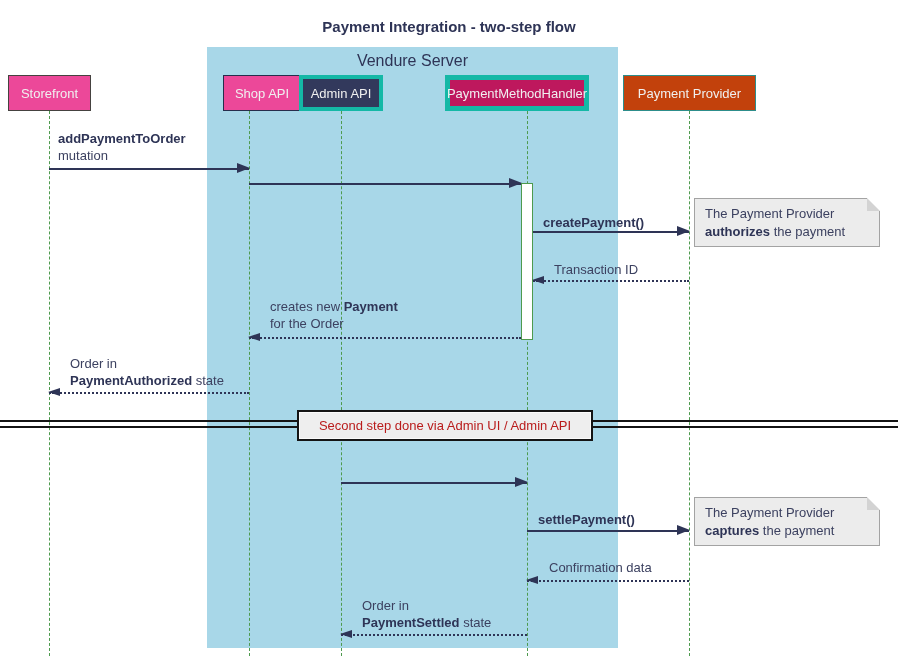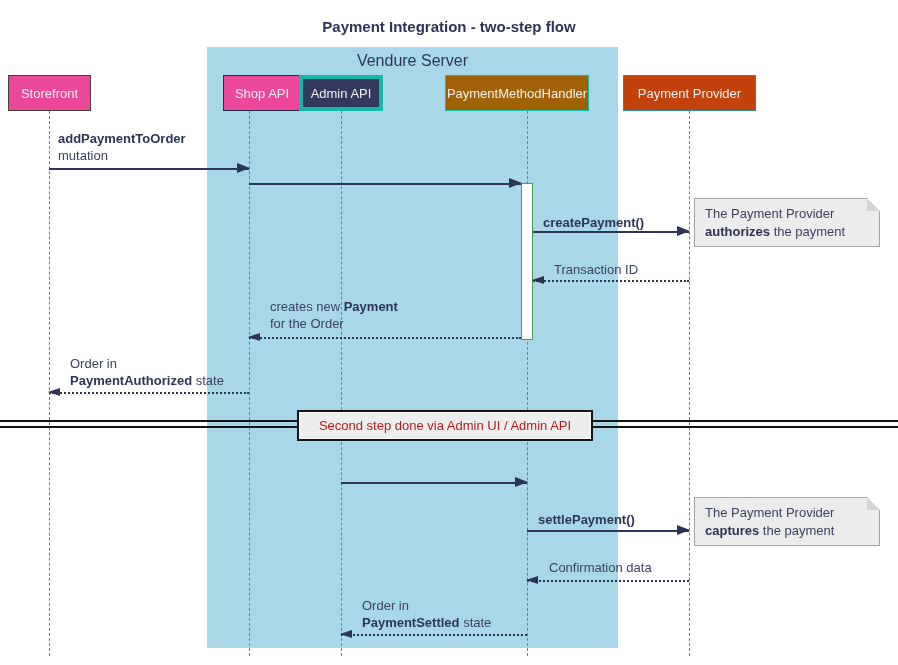--- a/index.html
+++ b/index.html
@@ -34,21 +34,21 @@
   }
   
   .p-box{
     position:absolute;top:75px;height:36px;z-index:5;
     display:flex;align-items:center;justify-content:center;
     color:#f0f0f0;font-size:13px;box-sizing:border-box;
   }
   .p-storefront{left:8px;width:83px;background:#ec4899;border:1px solid #454240;}
   .p-shop{left:211px;width:78px;background:#ec4899;border:1px solid #272d4c;margin-left:12px;}
   .p-admin{left:299px;width:84px;background:#32395c;border:4px solid #14b8a6;}
-  .p-pmh{left:445px;width:144px;background:#a16207;border:1px solid #14b8a6;}
+  .p-pmh{left:445px;width:144px;background:#be185d;border:5px solid #14b8a6;}
   .p-provider{left:623px;width:133px;background:#c2410c;border:1px solid #2d8d8b;}
   
   .arrow{position:absolute;height:0;z-index:3;}
   .arrow.solid{border-top:2px solid #2e3456;}
   .arrow.dotted{border-top:2px dotted #2e3456;}
   .arrow.to-right::after{
     content:"";position:absolute;right:-1px;top:-7px;width:0;height:0;
     border-left:13px solid #2e3456;border-top:5px solid transparent;border-bottom:5px solid transparent;
   }
   .arrow.to-left::before{

